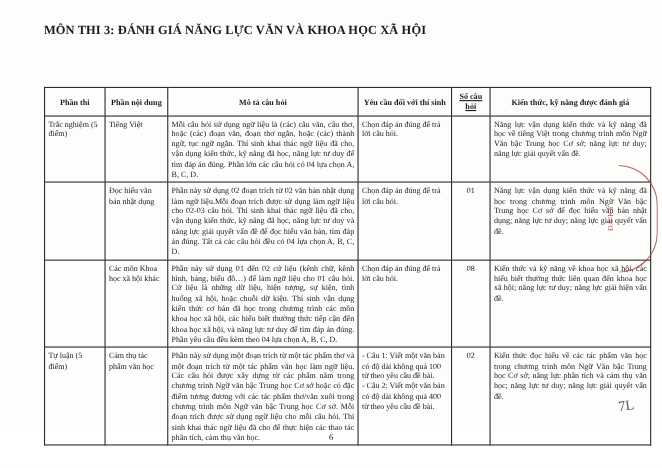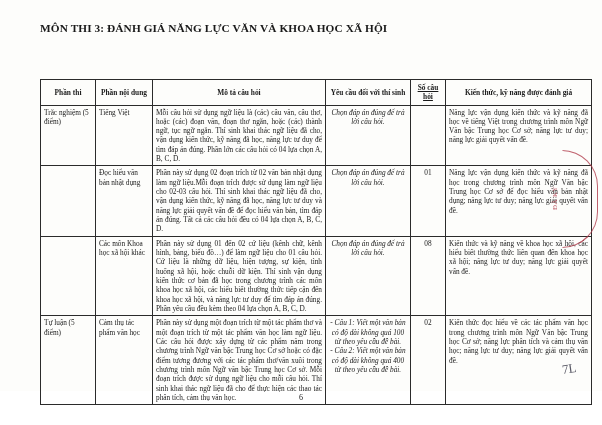--- a/index.html
+++ b/index.html
@@ -78,23 +78,22 @@
   td.sec-cell {
     text-align: left;
     padding-top: 4px;
     font-size: 7.3px;
   }
   td.num-cell {
     text-align: center;
     padding-top: 4px;
   }
   td.req-cell {
-    text-align: center;
+    text-align: left;
     padding-top: 4px;
-    font-style: italic;
   }
   .pnum {
     position: absolute;
     left: 0;
     right: 0;
     top: 393px;
     text-align: center;
     font-size: 8px;
   }
   .stamp {
@@ -169,21 +168,21 @@
         <td class="req-cell">Chọn đáp án đúng để trả lời câu hỏi.</td>
         <td class="num-cell">01</td>
         <td class="c-know">Năng lực vận dụng kiến thức và kỹ năng đã học trong chương trình môn Ngữ Văn bậc Trung học Cơ sở để đọc hiểu văn bản nhật dụng; năng lực tư duy; năng lực giải quyết vấn đề.</td>
       </tr>
       <tr>
         <td class="part-cell"></td>
         <td class="sec-cell">Các môn Khoa học xã hội khác</td>
         <td class="c-desc">Phần này sử dụng 01 đến 02 cứ liệu (kênh chữ, kênh hình, bảng, biểu đồ…) để làm ngữ liệu cho 01 câu hỏi. Cứ liệu là những dữ liệu, hiện tượng, sự kiện, tình huống xã hội, hoặc chuỗi dữ kiện. Thí sinh vận dụng kiến thức cơ bản đã học trong chương trình các môn khoa học xã hội, các hiểu biết thường thức tiếp cận đến khoa học xã hội, và năng lực tư duy để tìm đáp án đúng. Phần yêu cầu đều kèm theo 04 lựa chọn A, B, C, D.</td>
         <td class="req-cell">Chọn đáp án đúng để trả lời câu hỏi.</td>
         <td class="num-cell">08</td>
-        <td class="c-know">Kiến thức và kỹ năng về khoa học xã hội, các hiểu biết thường thức liên quan đến khoa học xã hội; năng lực tư duy; năng lực giải quyết vấn đề.</td>
+        <td class="c-know">Kiến thức và kỹ năng về khoa học xã hội, các hiểu biết thường thức liên quan đến khoa học xã hội; năng lực tư duy; năng lực giải hiện vấn đề.</td>
       </tr>
       <tr>
         <td class="part-cell">Tự luận (5 điểm)</td>
         <td class="sec-cell">Cảm thụ tác phẩm văn học</td>
         <td class="c-desc">Phần này sử dụng một đoạn trích từ một tác phẩm thơ và một đoạn trích từ một tác phẩm văn học làm ngữ liệu. Các câu hỏi được xây dựng từ các phẩm năm trong chương trình Ngữ văn bậc Trung học Cơ sở hoặc có đặc điểm tương đương với các tác phẩm thơ/văn xuôi trong chương trình môn Ngữ văn bậc Trung học Cơ sở. Mỗi đoạn trích được sử dụng ngữ liệu cho mỗi câu hỏi. Thí sinh khai thác ngữ liệu đã cho để thực hiện các thao tác phân tích, cảm thụ văn học.</td>
         <td class="req-cell" style="white-space:pre-line;">- Câu 1: Viết một văn bản có độ dài không quá 100 từ theo yêu cầu đề bài.
 - Câu 2: Viết một văn bản có độ dài không quá 400 từ theo yêu cầu đề bài.</td>
         <td class="num-cell">02</td>
         <td class="c-know">Kiến thức đọc hiểu về các tác phẩm văn học trong chương trình môn Ngữ Văn bậc Trung học Cơ sở; năng lực phân tích và cảm thụ văn học; năng lực tư duy; năng lực giải quyết vấn đề.</td>
       </tr>

